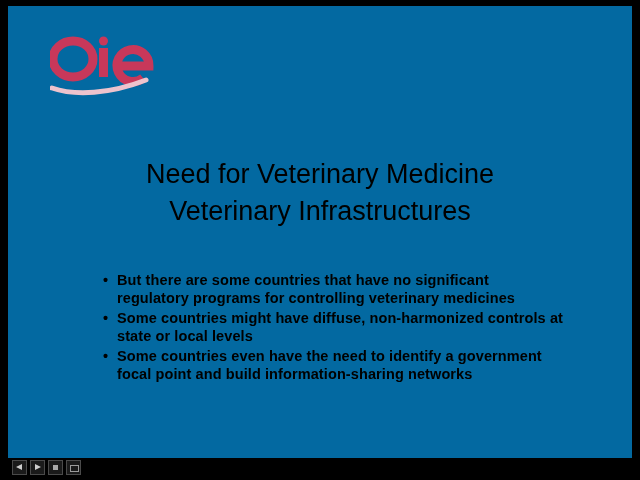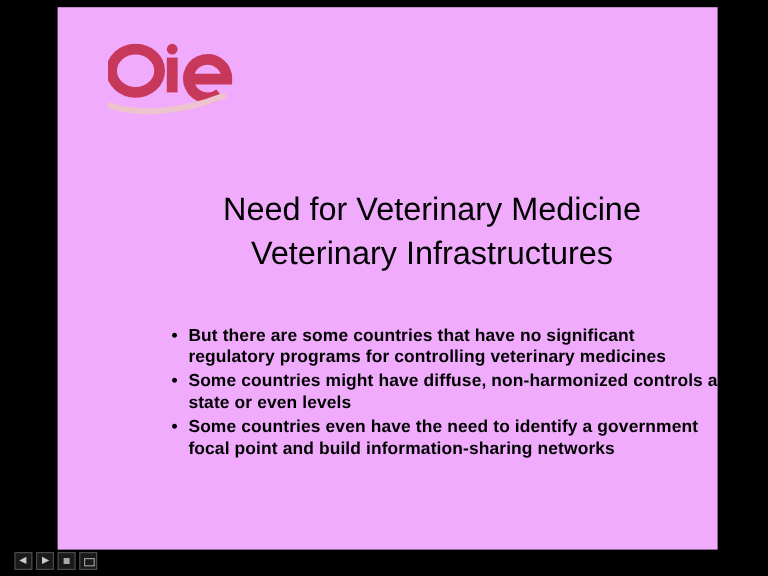--- a/index.html
+++ b/index.html
@@ -17,25 +17,24 @@
     position: relative;
     width: 640px;
     height: 480px;
     background: #000000;
     box-sizing: border-box;
   }
   .slide-canvas {
     position: absolute;
     left: 8px;
     top: 6px;
-    width: 550px;
+    width: 624px;
     height: 452px;
-    background: #f0abfc;
+    background: #0369a1;
     overflow: hidden;
-    margin-left: 40px;
   }
   
   .logo {
     position: absolute;
     left: 42px;
     top: 30px;
     width: 120px;
     height: 62px;
   }
   .logo svg { display: block; }
@@ -154,21 +153,21 @@
       <span class="line">Veterinary Infrastructures</span>
     </div>
 
     <div class="bullets">
       <div class="bullet">
         <span class="dot">•</span>
         <span class="btext">But there are some countries that have no significant regulatory programs for controlling veterinary medicines</span>
       </div>
       <div class="bullet">
         <span class="dot">•</span>
-        <span class="btext">Some countries might have diffuse, non-harmonized controls at state or even levels</span>
+        <span class="btext">Some countries might have diffuse, non-harmonized controls at state or local levels</span>
       </div>
       <div class="bullet">
         <span class="dot">•</span>
         <span class="btext">Some countries even have the need to identify a government focal point and build information-sharing networks</span>
       </div>
     </div>
 
   </div>
 
   <div class="controls">

